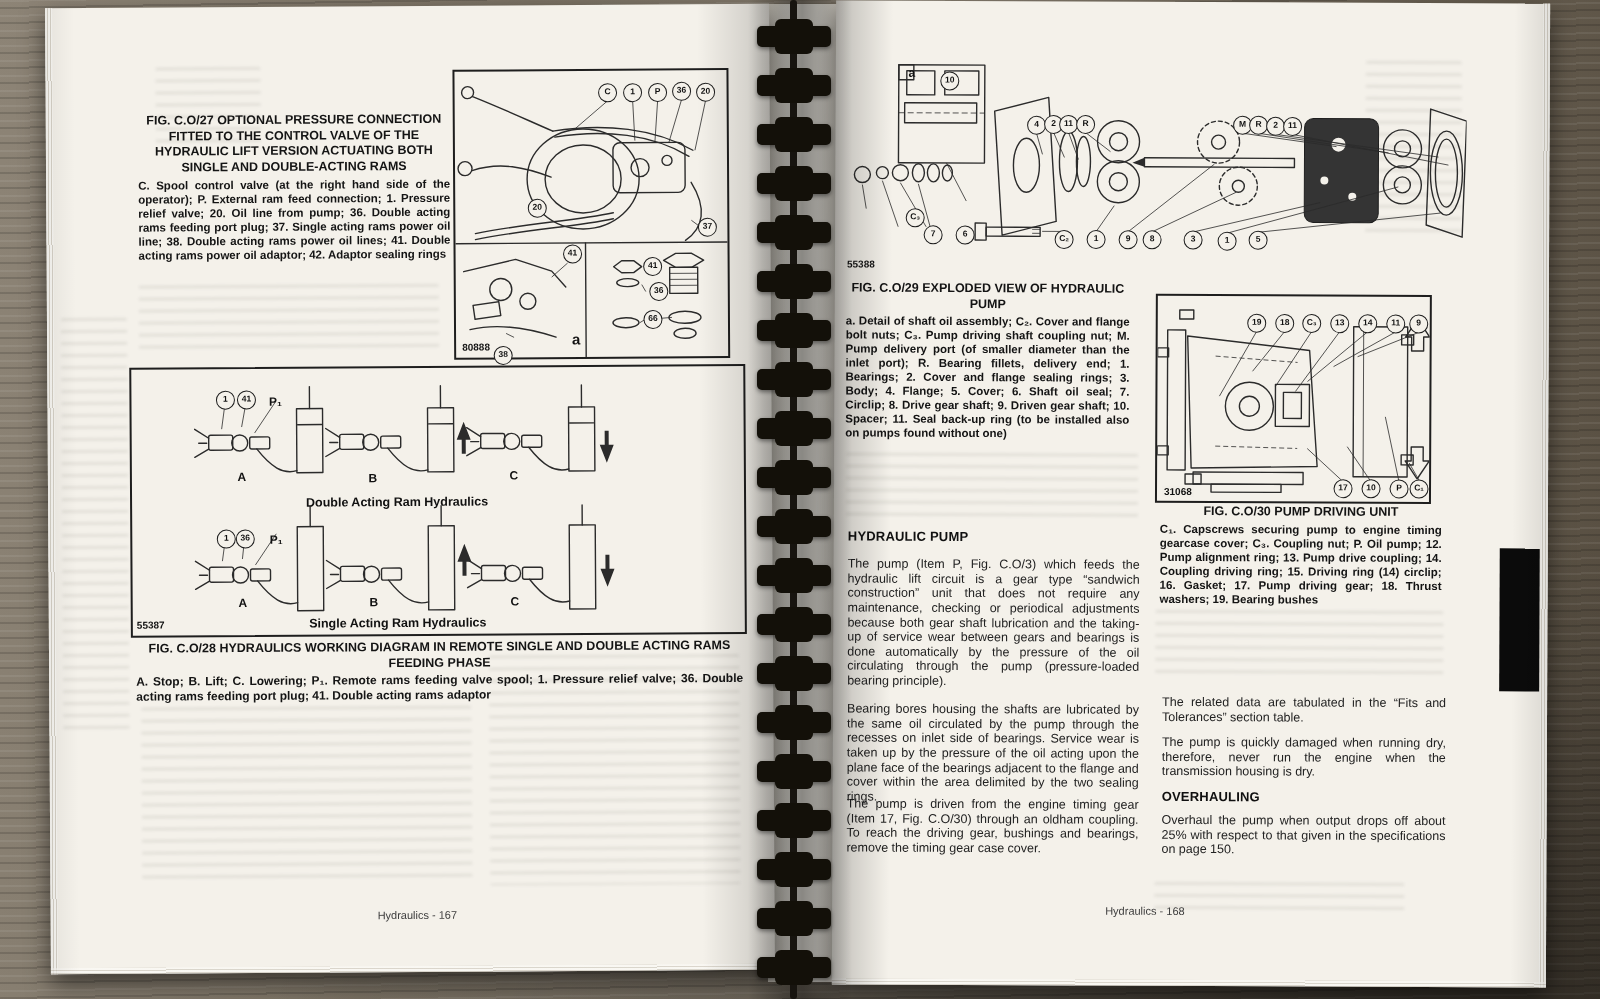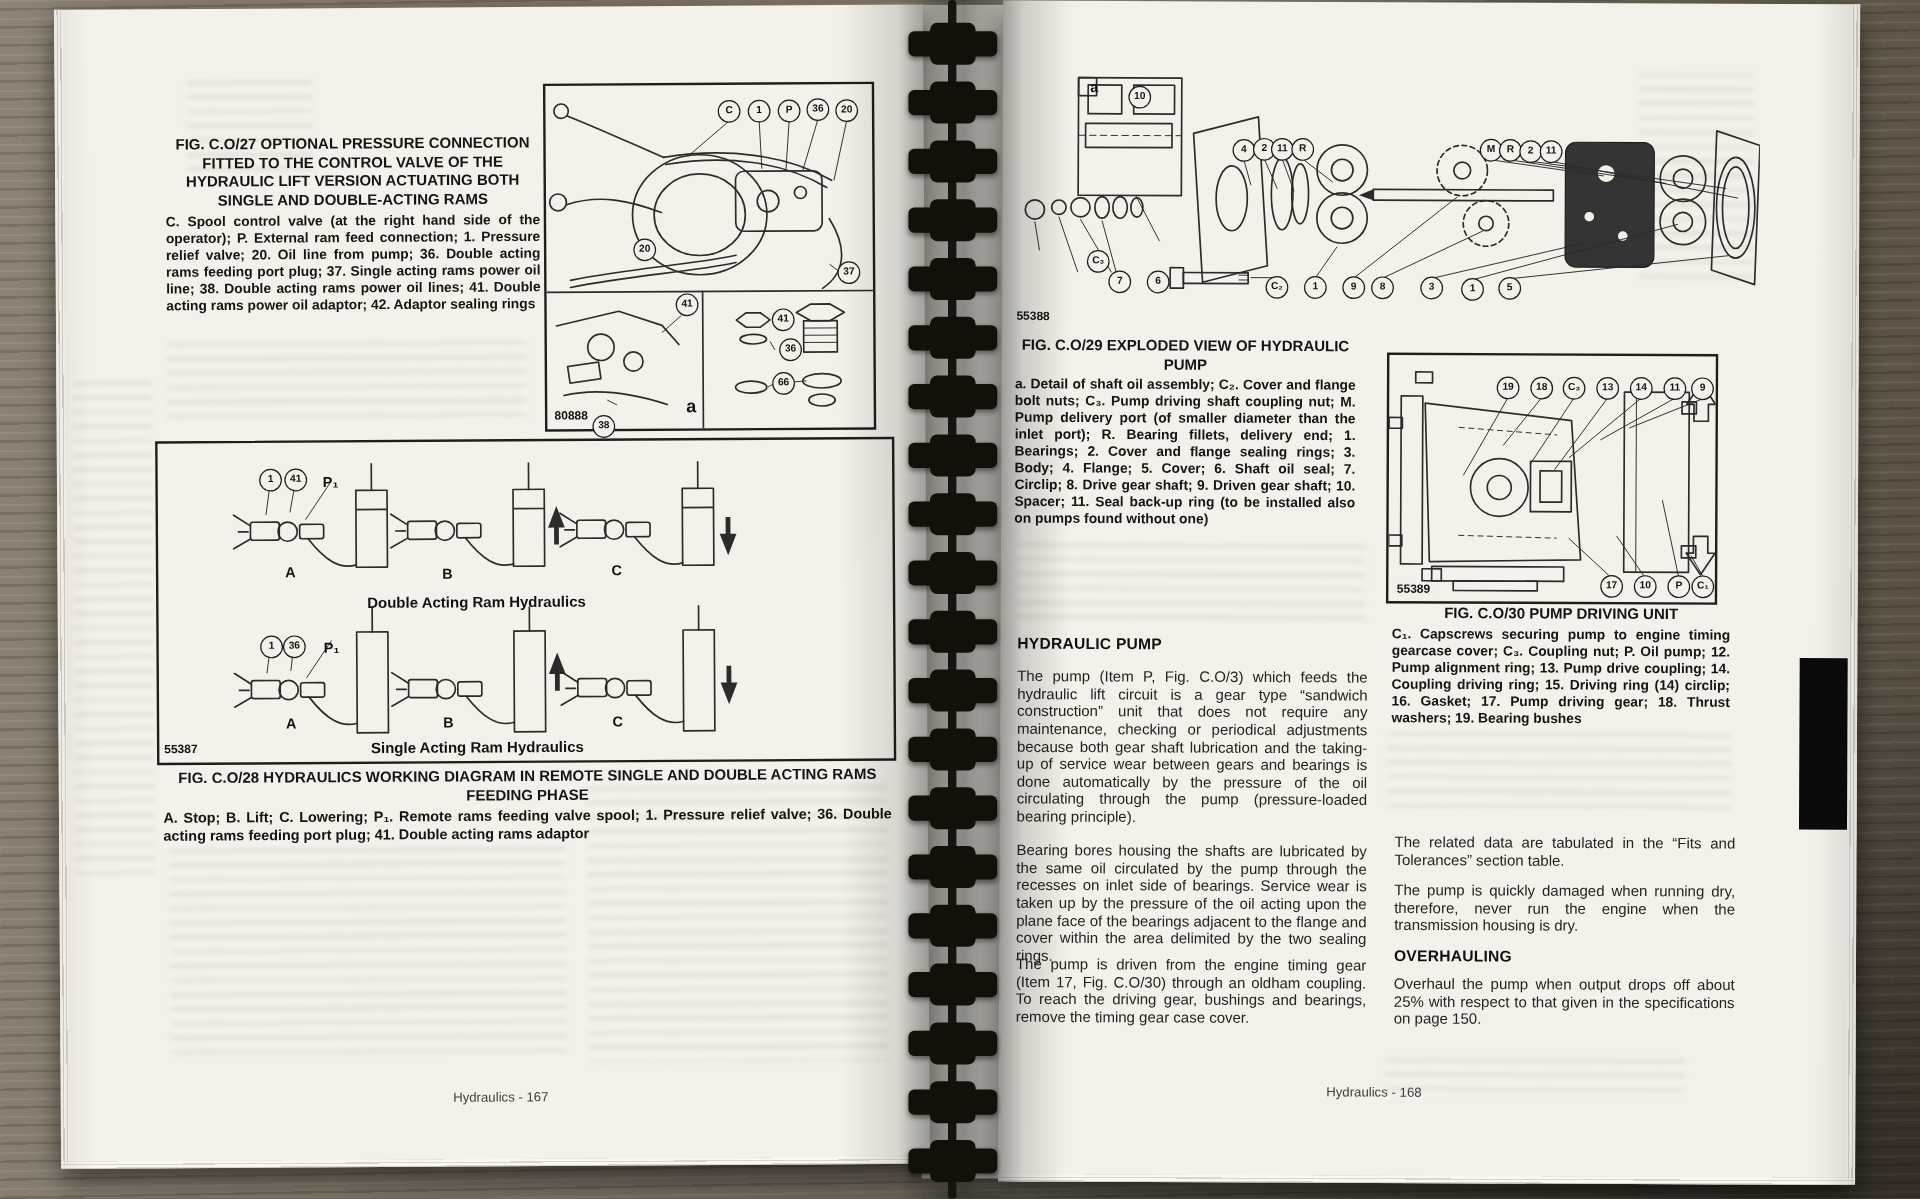--- a/index.html
+++ b/index.html
@@ -337,21 +337,21 @@
       <span class="co" style="left:127px;top:27px">18</span>
       <span class="co" style="left:154px;top:27px">C₃</span>
       <span class="co" style="left:182px;top:27px">13</span>
       <span class="co" style="left:210px;top:27px">14</span>
       <span class="co" style="left:238px;top:27px">11</span>
       <span class="co" style="left:261px;top:27px">9</span>
       <span class="co" style="left:186px;top:192px">17</span>
       <span class="co" style="left:214px;top:192px">10</span>
       <span class="co" style="left:242px;top:192px">P</span>
       <span class="co" style="left:262px;top:192px">C₁</span>
-      <span class="fignum" style="left:5px;top:190px;background:#f2efe8;padding:0 2px">55389</span>
+      <span class="fignum" style="left:5px;top:190px;background:#f2efe8;padding:0 2px">31068</span>
     </div>
 
     <div class="cap" style="left:326px;top:502px;width:282px">
       <div class="t">FIG. C.O/30 PUMP DRIVING UNIT</div>
       <div class="b">C₁. Capscrews securing pump to engine timing gearcase cover; C₃. Coupling nut; P. Oil pump; 12. Pump alignment ring; 13. Pump drive coupling; 14. Coupling driving ring; 15. Driving ring (14) circlip; 16. Gasket; 17. Pump driving gear; 18. Thrust washers; 19. Bearing bushes</div>
     </div>
 
     <div class="para" style="left:329px;top:693px;width:284px">The related data are tabulated in the “Fits and Tolerances” section table.</div>
     <div class="para" style="left:329px;top:733px;width:284px">The pump is quickly damaged when running dry, therefore, never run the engine when the transmission housing is dry.</div>
     <div class="h1" style="left:329px;top:787px">OVERHAULING</div>

